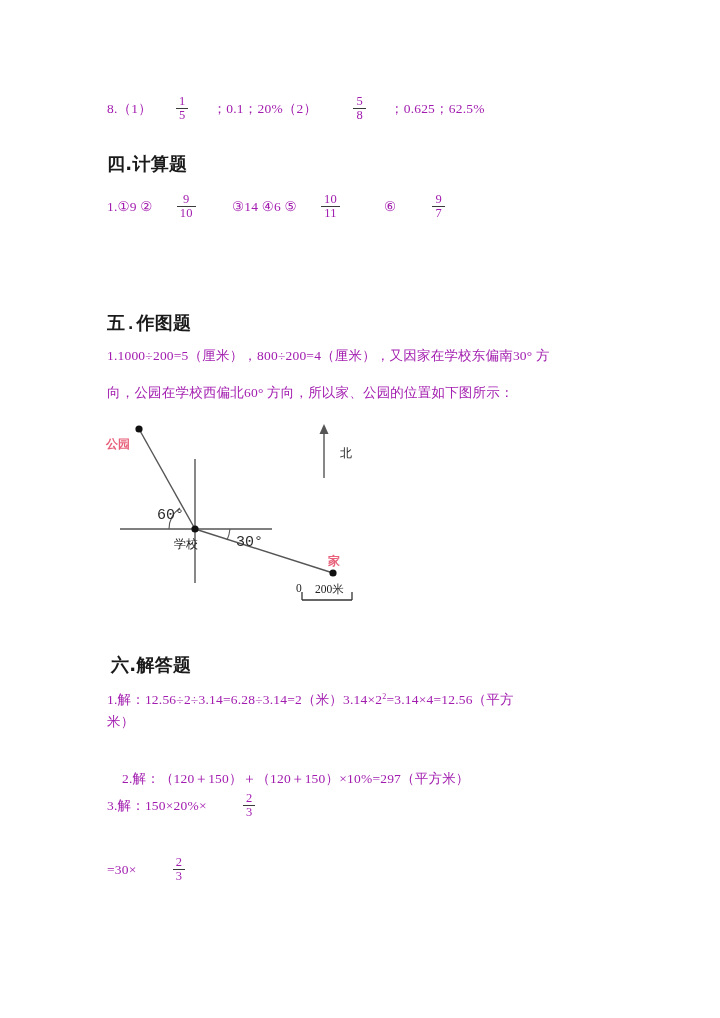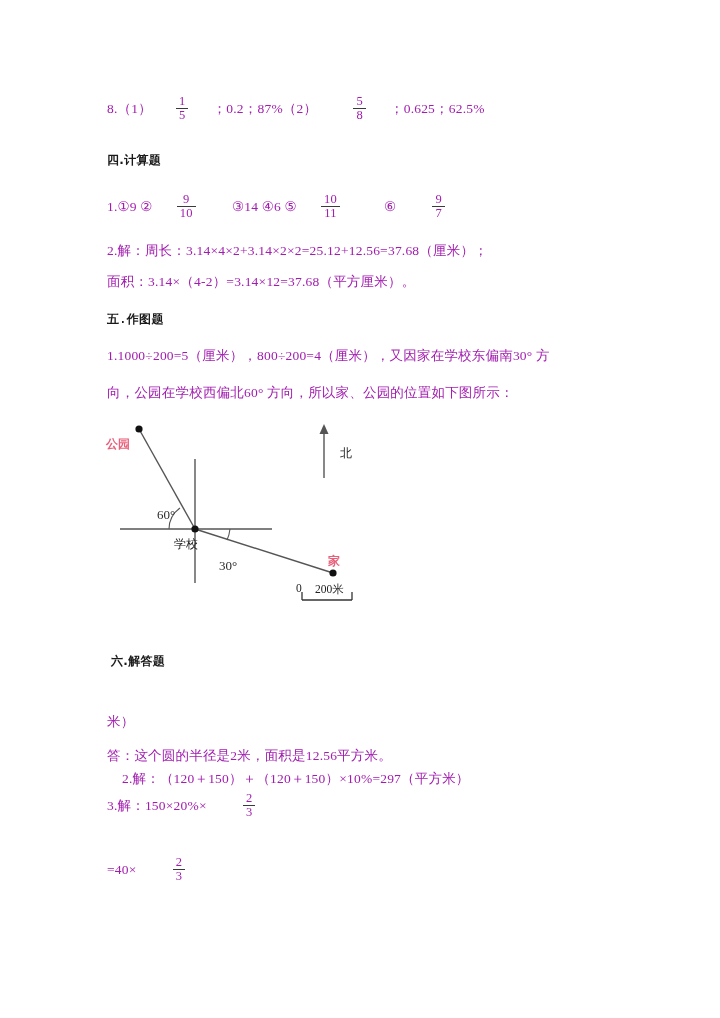--- a/index.html
+++ b/index.html
@@ -27,21 +27,21 @@
     font-size: 13.5px;
     line-height: 1.5;
     color: #a21caf;
     white-space: nowrap;
     letter-spacing: 0.2px;
   }
   .line.wrap { white-space: normal; }
 
   .sec-title {
     font-family: "DejaVu Sans", "Liberation Sans", sans-serif;
-    font-size: 12px;
+    font-size: 18px;
     font-weight: bold;
     color: #1a1a1a;
     letter-spacing: 0.3px;
   }
 
   
   .frac {
     display: inline-block;
     vertical-align: middle;
     text-align: center;
@@ -78,43 +78,43 @@
   #diagram svg { display: block; }
   .dlabel {
     position: absolute;
     font-family: "DejaVu Sans", "Liberation Sans", sans-serif;
     font-size: 12px;
     color: #222222;
     white-space: nowrap;
   }
   .dlabel.red { color: #e8607a; font-weight: bold; }
   .dlabel.ang {
-    font-family: Liberation Serif, serif;
-    font-size: 13px;
+    font-family: Liberation Mono, monospace;
+    font-size: 15px;
     color: #2b2b2b;
   }
   .dlabel.scale {
     font-family: "Liberation Serif", "DejaVu Serif", serif;
     font-size: 11.5px;
   }
 </style>
 </head>
 <body>
 
 <div class="page">
 
   <div class="abs line" style="left:107px; top:96px;">
     <span>8.（1）</span>
     <span class="gap-sm"></span>
     <span class="frac">
       <span class="num">1</span>
       <span class="den">5</span>
     </span>
     <span class="gap-sm"></span>
-    <span>；0.2；87%（2）</span>
+    <span>；0.1；20%（2）</span>
     <span class="gap-md"></span>
     <span class="frac">
       <span class="num">5</span>
       <span class="den">8</span>
     </span>
     <span class="gap-sm"></span>
     <span>；0.625；62.5%</span>
   </div>
 
   <div class="abs sec-title" style="left:107px; top:152px;">四.计算题</div>
@@ -135,22 +135,20 @@
     </span>
     <span class="gap-lg"></span>
     <span>⑥</span>
     <span class="gap-md"></span>
     <span class="frac">
       <span class="num">9</span>
       <span class="den">7</span>
     </span>
   </div>
 
-  <div class="abs line" style="left:107px; top:241px;">2.解：周长：3.14×4×2+3.14×2×2=25.12+12.56=37.68（厘米）；</div>
-  <div class="abs line" style="left:107px; top:272px;">面积：3.14×（4-2）=3.14×12=37.68（平方厘米）。</div>
 
   <div class="abs sec-title" style="left:107px; top:311px;font-family:Liberation Mono, monospace;">五.作图题</div>
 
   <div class="abs line" style="left:107px; top:346px;">1.1000÷200=5（厘米），800÷200=4（厘米），又因家在学校东偏南30° 方</div>
   <div class="abs line" style="left:107px; top:383px;text-align:center;">向，公园在学校西偏北60° 方向，所以家、公园的位置如下图所示：</div>
 
   <div id="diagram">
     <svg width="300" height="215" viewBox="0 0 300 215">
 
       <line x1="20" y1="119" x2="172" y2="119" stroke="#555555" stroke-width="1.4"></line>
@@ -175,43 +173,45 @@
       <line x1="202" y1="190" x2="252" y2="190" stroke="#333333" stroke-width="1.3"></line>
       <line x1="202" y1="190" x2="202" y2="182" stroke="#333333" stroke-width="1.3"></line>
       <line x1="252" y1="190" x2="252" y2="182" stroke="#333333" stroke-width="1.3"></line>
     </svg>
 
     <div class="dlabel red" style="left:6px; top:26px;">公园</div>
     <div class="dlabel" style="left:74px; top:126px;">学校</div>
     <div class="dlabel red" style="left:228px; top:143px;">家</div>
     <div class="dlabel" style="left:240px; top:35px;">北</div>
     <div class="dlabel ang" style="left:57px; top:97px;">60°</div>
-    <div class="dlabel ang" style="left:119px; top:124px;margin-top:24px;">30°</div>
+    <div class="dlabel ang" style="left:136px; top:124px;">30°</div>
     <div class="dlabel scale" style="left:196px; top:172px;">0</div>
     <div class="dlabel scale" style="left:215px; top:172px;">200米</div>
   </div>
 
   <div class="abs sec-title" style="left:111px; top:653px;">六.解答题</div>
 
+  <div class="abs line wrap" style="left:107px; top:690px; width:505px;">
+    <span>1.解：12.56÷2÷3.14=6.28÷3.14=2（米）3.14×2</span><sup class="exp">2</sup><span>=3.14×4=12.56（平方</span>
+  </div>
   <div class="abs line" style="left:107px; top:712px;">米）</div>
 
-  <div class="abs line" style="left:107px; top:746px;">答：这个圆的半径是2米，面积是12.56平方米。</div>
   <div class="abs line" style="left:122px; top:769px;">2.解：（120＋150）＋（120＋150）×10%=297（平方米）</div>
 
   <div class="abs line" style="left:107px; top:793px;">
     <span>3.解：150×20%×</span>
     <span class="gap-md"></span>
     <span class="frac">
       <span class="num">2</span>
       <span class="den">3</span>
     </span>
   </div>
 
   <div class="abs line" style="left:107px; top:857px;">
-    <span>=40×</span>
+    <span>=30×</span>
     <span class="gap-md"></span>
     <span class="frac">
       <span class="num">2</span>
       <span class="den">3</span>
     </span>
   </div>
 
 </div>
 
 </body></html>

